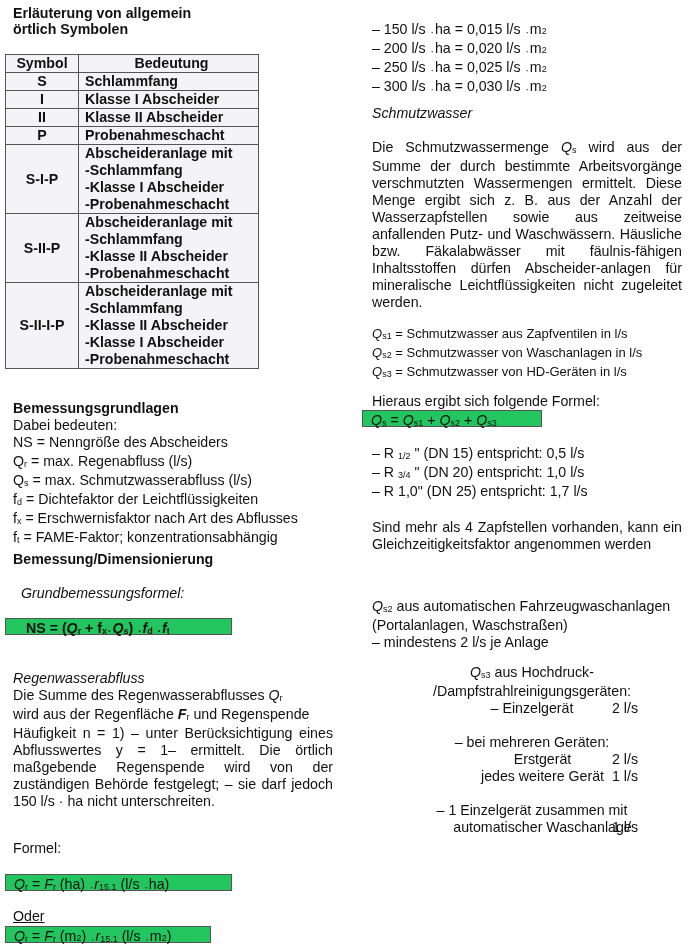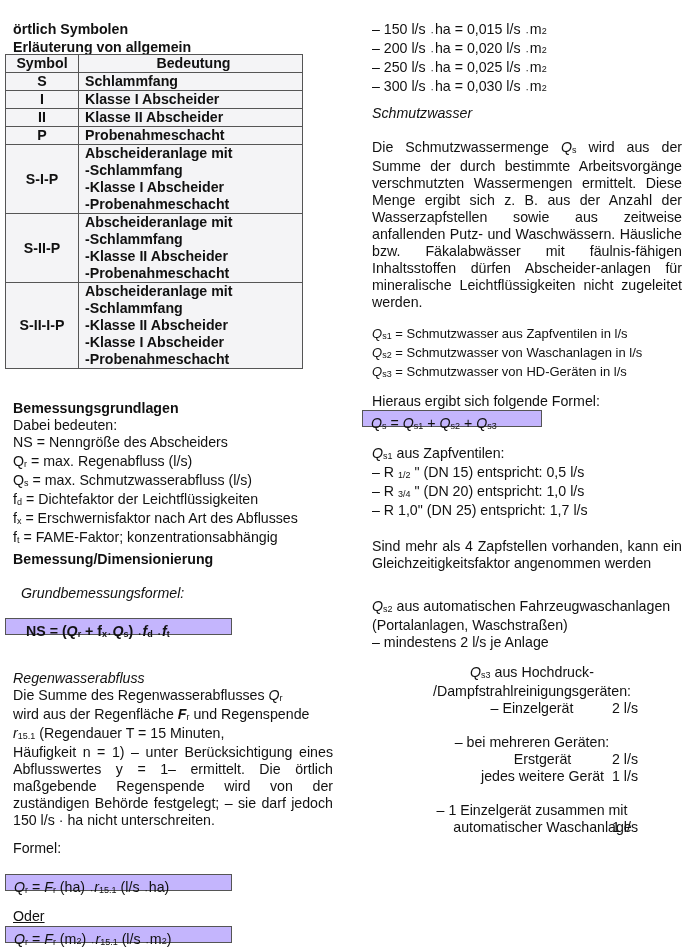--- a/index.html
+++ b/index.html
@@ -10,35 +10,35 @@
   #right { left:372px; width:310px; }
   .ln { line-height:17px; white-space:nowrap; }
   .b { font-weight:bold; }
   .i { font-style:italic; }
   .just { text-align:justify; text-align-last:left; white-space:normal; line-height:17px; }
   sub, .sub { font-size:9px; vertical-align:baseline; position:relative; top:1px; }
   .sup2 { font-size:9px; }
   .dot { font-size:10px; position:relative; top:2px; padding:0 1px; }
 
   
-  #sym-table { position:absolute; left:5px; top:54px; width:298px; border-collapse:collapse;
+  #sym-table { position:absolute; left:5px; top:54px; width:254px; border-collapse:collapse;
                background:#f4f4f6; font-weight:bold; font-size:14.2px; }
   #sym-table td, #sym-table th { border:1.5px solid #555; padding:0 0 0 6px; line-height:17px; }
   #sym-table th { background:#f4f4f6; }
   #sym-table .c-sym { width:72px; text-align:center; padding:0; }
   #sym-table th.c-bed { text-align:center; }
 
-  .fbox { position:absolute; border:1.5px solid #555; background:#c4b5fd; height:17px;
-          line-height:24px; padding-left:8px; box-sizing:border-box; white-space:nowrap; }
+  .fbox { position:absolute; border:1.5px solid #555; background:#22c55e; height:17px;
+          line-height:18px; padding-left:8px; box-sizing:border-box; white-space:nowrap; }
 </style>
 </head>
 <body>
 
 <div id="left" class="col">
-  <div class="ln b" style="position:absolute;top:5px;margin-top:34px;">Erläuterung von allgemein</div>
+  <div class="ln b" style="position:absolute;top:5px;">Erläuterung von allgemein</div>
   <div class="ln b" style="position:absolute;top:21px;">örtlich Symbolen</div>
 </div>
 
 <table id="sym-table">
   <thead>
     <tr>
       <th class="c-sym">Symbol</th>
       <th class="c-bed">Bedeutung</th>
     </tr>
   </thead>
@@ -114,30 +114,29 @@
 <div class="ln b" style="position:absolute;left:13px;top:551px;">Bemessung/Dimensionierung</div>
 <div class="ln i" style="position:absolute;left:21px;top:585px;text-align:right;">Grundbemessungsformel:</div>
 <div class="fbox b" style="left:5px;top:618px;width:227px;padding-left:20px;">
   <span>NS = (</span><i>Q</i><span class="sub">r</span> + f<span class="sub">x</span><span class="dot">·</span><i>Q</i><span class="sub">s</span>) <span class="dot">·</span><i>f</i><span class="sub">d</span> <span class="dot">·</span><i>f</i><span class="sub">t</span>
 </div>
 
 <div style="position:absolute;left:13px;top:670px;width:320px;">
   <div class="ln i">Regenwasserabfluss</div>
   <div class="ln">Die Summe des Regenwasserabflusses <i>Q</i><span class="sub">r</span></div>
   <div class="ln">wird aus der Regenfläche <b><i>F</i></b><span class="sub">r</span> und Regenspende</div>
-  <div class="ln"><i>r</i><span class="sub">15.1</span> (Regendauer T = 15 Minuten,</div>
   <div class="just">Häufigkeit n = 1) – unter Berücksichtigung eines Abflusswertes y = 1– ermittelt. Die örtlich maßgebende Regenspende wird von der zuständigen Behörde festgelegt; – sie darf jedoch 150 l/s · ha nicht unterschreiten.</div>
 </div>
 
 <div class="ln" style="position:absolute;left:13px;top:840px;">Formel:</div>
 <div class="fbox" style="left:5px;top:874px;width:227px;">
   <i>Q</i><span class="sub">r</span> = <i>F</i><span class="sub">r</span> (ha) <span class="dot">·</span><i>r</i><span class="sub">15.1</span> (l/s <span class="dot">·</span>ha)
 </div>
 <div class="ln" style="position:absolute;left:13px;top:908px;text-decoration:underline;">Oder</div>
-<div class="fbox" style="left:5px;top:926px;width:227px;">
+<div class="fbox" style="left:5px;top:926px;width:206px;">
   <i>Q</i><span class="sub">r</span> = <i>F</i><span class="sub">r</span> (m<span class="sup2">2</span>) <span class="dot">·</span><i>r</i><span class="sub">15.1</span> (l/s <span class="dot">·</span>m<span class="sup2">2</span>)
 </div>
 
 <div id="right" class="col">
   <div id="conv-list" style="position:absolute;top:21px;">
       <div class="ln"><span>– 150 l/s</span> <span class="dot">·</span><span>ha = 0,015 l/s</span> <span class="dot">·</span>m<span class="sup2">2</span></div>
       <div class="ln"><span>– 200 l/s</span> <span class="dot">·</span><span>ha = 0,020 l/s</span> <span class="dot">·</span>m<span class="sup2">2</span></div>
       <div class="ln"><span>– 250 l/s</span> <span class="dot">·</span><span>ha = 0,025 l/s</span> <span class="dot">·</span>m<span class="sup2">2</span></div>
       <div class="ln"><span>– 300 l/s</span> <span class="dot">·</span><span>ha = 0,030 l/s</span> <span class="dot">·</span>m<span class="sup2">2</span></div>
     </div>
@@ -151,21 +150,20 @@
       <div class="ln"><i>Q</i><span class="sub">s2</span><span> = Schmutzwasser von Waschanlagen in l/s</span></div>
       <div class="ln"><i>Q</i><span class="sub">s3</span><span> = Schmutzwasser von HD-Geräten in l/s</span></div>
     </div>
 
   <div class="ln" style="position:absolute;top:393px;">Hieraus ergibt sich folgende Formel:</div>
   <div class="fbox" style="left:-10px;top:410px;width:180px;">
     <i>Q</i><span class="sub">s</span> = <i>Q</i><span class="sub">s1</span> + <i>Q</i><span class="sub">s2</span> + <i>Q</i><span class="sub">s3</span>
   </div>
 
   <div style="position:absolute;top:445px;width:310px;">
-    <div class="ln"><i>Q</i><span class="sub">s1</span><span> aus Zapfventilen:</span></div>
     <div id="qs1-items">
         <div class="ln"><span>– R </span><span class="sub">1/2</span><span> " (DN 15) entspricht: 0,5 l/s</span></div>
         <div class="ln"><span>– R </span><span class="sub">3/4</span><span> " (DN 20) entspricht: 1,0 l/s</span></div>
         <div class="ln"><span>– R 1,0"</span><span class="sub"></span><span> (DN 25) entspricht: 1,7 l/s</span></div>
       </div>
     <div style="height:17px"></div>
     <div class="just">Sind mehr als 4 Zapfstellen vorhanden, kann ein Gleichzeitigkeitsfaktor angenommen werden</div>
   </div>
 
   <div style="position:absolute;top:598px;width:320px;">

